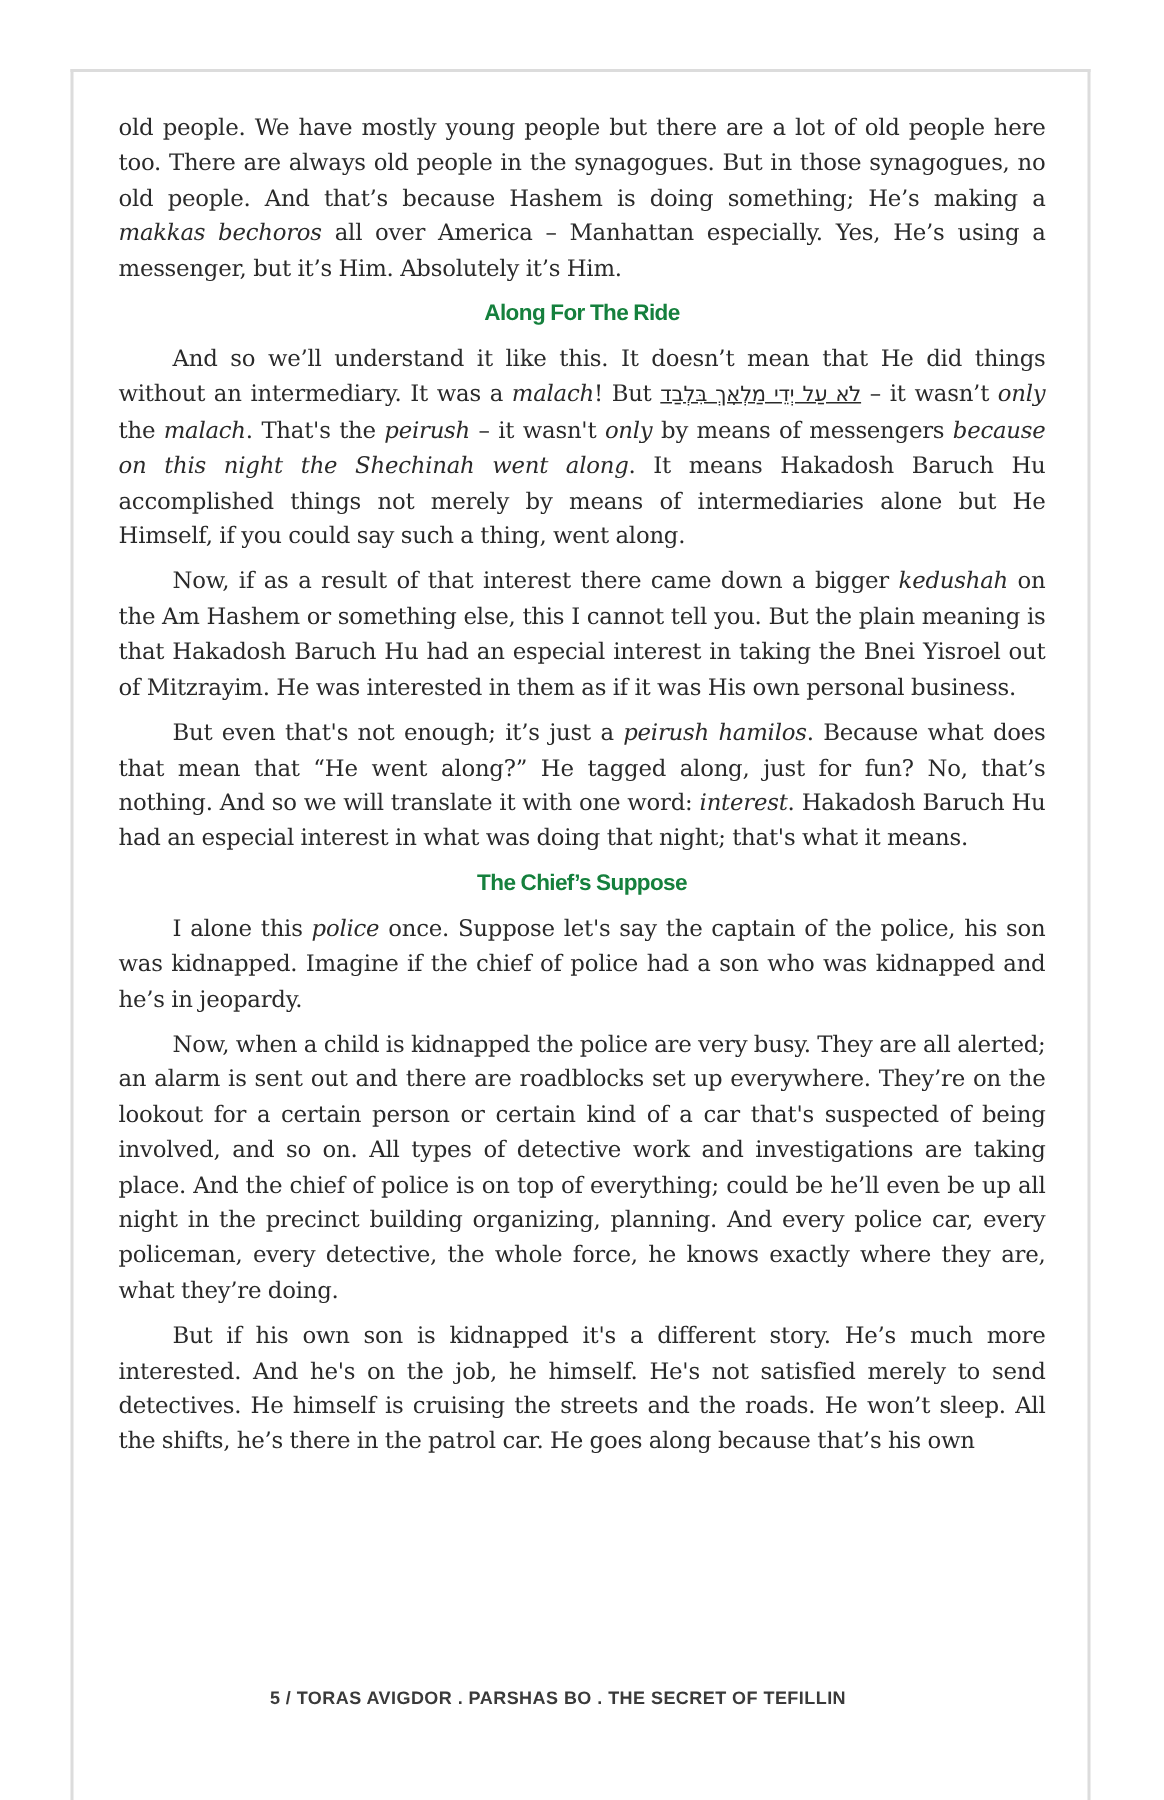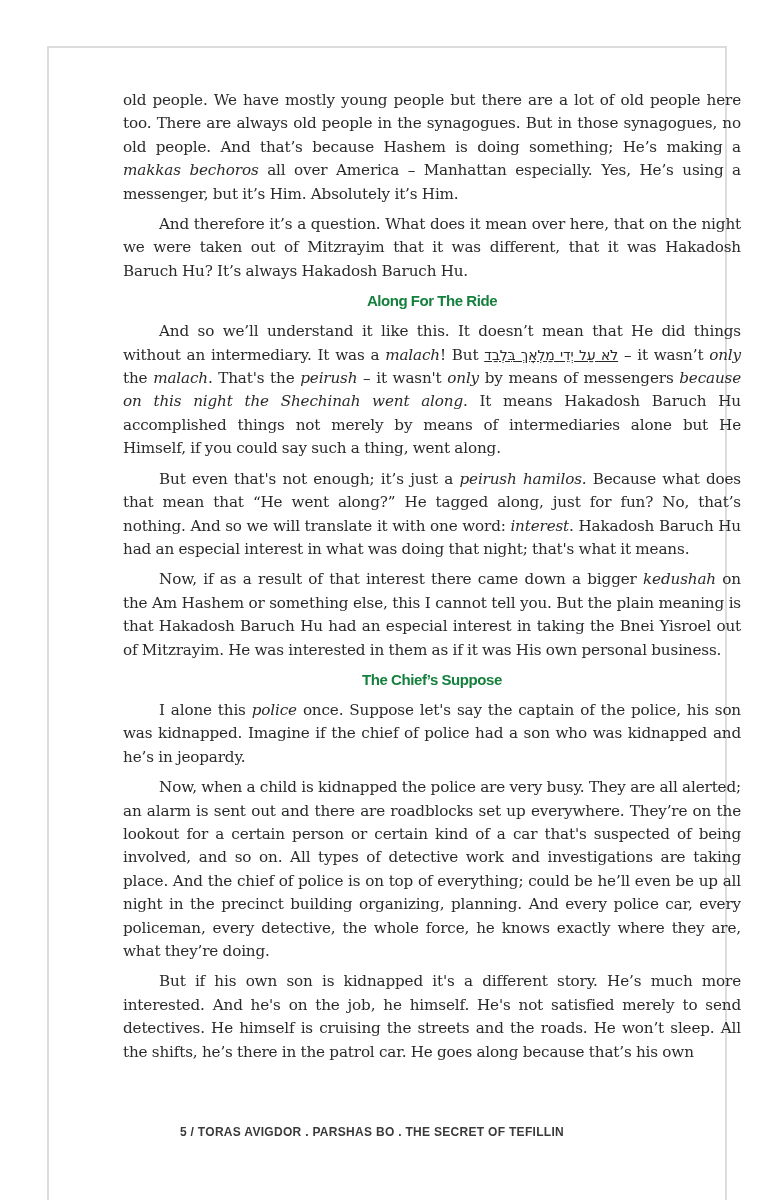--- a/index.html
+++ b/index.html
@@ -20,30 +20,29 @@
       width: 680px;
       height: 1170px;
       border: 2px solid #dcdcdc;
       border-bottom: none;
       background: #ffffff;
       box-sizing: border-box;
     }
     .content {
       position: absolute;
       left: 79px;
-      top: 89px;
+      top: 74px;
       width: 618px;
       font-family: "DejaVu Serif", "Liberation Serif", serif;
       font-size: 15.2px;
       line-height: 23.4px;
       color: #2a2a2a;
       text-align: justify;
       letter-spacing: -0.15px;
       word-spacing: -0.3px;
-      margin-left: 44px;
     }
     .content p {
       margin: 0 0 7px 0;
       text-indent: 36px;
     }
     .content p.no-indent {
       text-indent: 0;
     }
     .content em {
       font-style: italic;
@@ -78,24 +77,23 @@
       color: #3a3a3a;
     }
   </style>
 </head>
 <body>
 
 <div class="page"></div>
 
 <div class="content" id="content">
     <p class="no-indent"><span>old people. We have mostly young people but there are a lot of old people here too. There are always old people in the synagogues. But in those synagogues, no old people. And that’s because Hashem is doing something; He’s making a </span><em>makkas bechoros</em><span> all over America – Manhattan especially. Yes, He’s using a messenger, but it’s Him. Absolutely it’s Him.</span></p>
-    <p><span>And therefore it’s a question. What does it mean over here, that on the night we were taken out of Mitzrayim that it was different, that it was Hakadosh Baruch Hu? It’s always Hakadosh Baruch Hu.</span></p>
     <h2 class="section-heading">Along For The Ride</h2>
     <p><span>And so we’ll understand it like this. It doesn’t mean that He did things without an intermediary. It was a </span><em>malach</em><span>! But </span><span class="hebrew" lang="he">לֹא עַל יְדֵי מַלְאָךְ בִּלְבַד</span><span> – it wasn’t </span><em>only</em><span> the </span><em>malach</em><span>. That's the </span><em>peirush</em><span> – it wasn't </span><em>only</em><span> by means of messengers </span><em>because on this night the Shechinah went along</em><span>. It means Hakadosh Baruch Hu accomplished things not merely by means of intermediaries alone but He Himself, if you could say such a thing, went along.</span></p>
+    <p><span>Now, if as a result of that interest there came down a bigger </span><em>kedushah</em><span> on the Am Hashem or something else, this I cannot tell you. But the plain meaning is that Hakadosh Baruch Hu had an especial interest in taking the Bnei Yisroel out of Mitzrayim. He was interested in them as if it was His own personal business.</span></p>
     <p><span>But even that's not enough; it’s just a </span><em>peirush hamilos</em><span>. Because what does that mean that “He went along?” He tagged along, just for fun? No, that’s nothing. And so we will translate it with one word: </span><em>interest</em><span>. Hakadosh Baruch Hu had an especial interest in what was doing that night; that's what it means.</span></p>
-    <p><span>Now, if as a result of that interest there came down a bigger </span><em>kedushah</em><span> on the Am Hashem or something else, this I cannot tell you. But the plain meaning is that Hakadosh Baruch Hu had an especial interest in taking the Bnei Yisroel out of Mitzrayim. He was interested in them as if it was His own personal business.</span></p>
     <h2 class="section-heading">The Chief’s Suppose</h2>
     <p><span>I alone this </span><em>police</em><span> once. Suppose let's say the captain of the police, his son was kidnapped. Imagine if the chief of police had a son who was kidnapped and he’s in jeopardy.</span></p>
     <p><span>Now, when a child is kidnapped the police are very busy. They are all alerted; an alarm is sent out and there are roadblocks set up everywhere. They’re on the lookout for a certain person or certain kind of a car that's suspected of being involved, and so on. All types of detective work and investigations are taking place. And the chief of police is on top of everything; could be he’ll even be up all night in the precinct building organizing, planning. And every police car, every policeman, every detective, the whole force, he knows exactly where they are, what they’re doing.</span></p>
     <p><span>But if his own son is kidnapped it's a different story. He’s much more interested. And he's on the job, he himself. He's not satisfied merely to send detectives. He himself is cruising the streets and the roads. He won’t sleep. All the shifts, he’s there in the patrol car. He goes along because that’s his own</span></p>
   </div>
 
 <div class="footer">5 / TORAS AVIGDOR . PARSHAS BO . THE SECRET OF TEFILLIN</div>
 
 </body></html>

